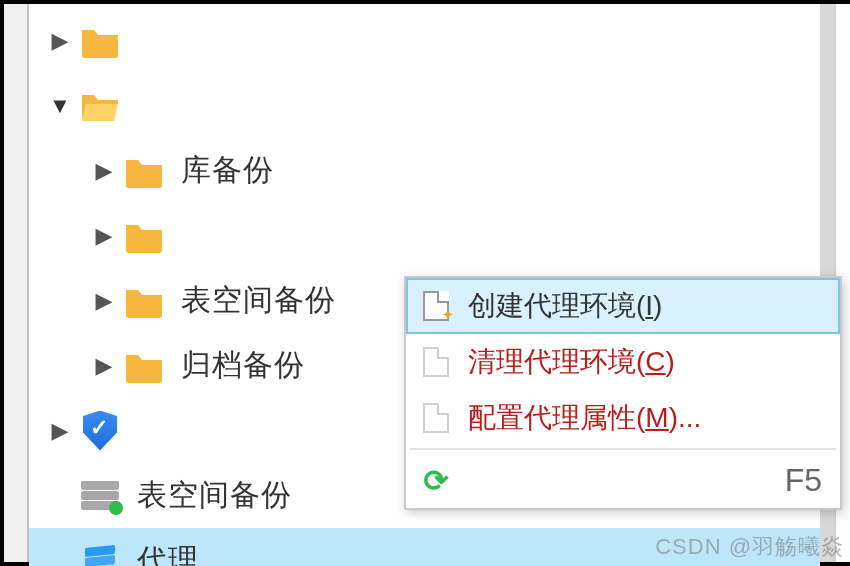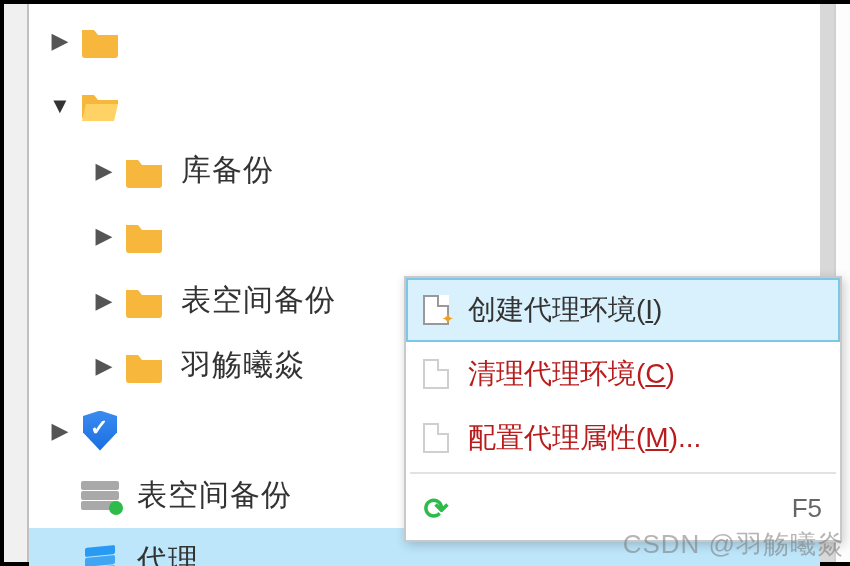--- a/index.html
+++ b/index.html
@@ -21,33 +21,33 @@
 .shield{width:34px;height:40px;background:linear-gradient(#3b8bf0,#1a6fe0);clip-path:polygon(50% 0,100% 14%,100% 55%,50% 100%,0 55%,0 14%);position:relative}
 .shield:after{content:"✓";position:absolute;color:#fff;font-size:22px;left:7px;top:4px;font-weight:bold}
 .serv{width:38px;height:30px;position:relative}
 .serv span{position:absolute;left:0;width:38px;height:9px;background:#a9a9a9;border-radius:2px}
 .serv span:nth-child(1){top:0}.serv span:nth-child(2){top:10px}.serv span:nth-child(3){top:20px}
 .serv:after{content:"";position:absolute;right:-4px;bottom:-4px;width:14px;height:14px;background:#2dbb4a;border-radius:50%}
 .layers{width:38px;height:34px;position:relative}
 .layers span{position:absolute;left:4px;width:30px;height:10px;background:#2196f3;transform:skewY(-6deg) scaleY(.9);border-radius:2px}
 .layers span:nth-child(1){top:2px;opacity:.95}.layers span:nth-child(2){top:12px;opacity:.8}.layers span:nth-child(3){top:22px;opacity:.65}
 .menu{position:absolute;left:404px;top:276px;width:438px;background:#fff;border:2px solid #c9c9c9;box-shadow:2px 3px 10px rgba(0,0,0,.2);font-size:28px}
-.mi{display:flex;align-items:center;height:64px;padding:0 18px 0 14px;color:#333}
+.mi{display:flex;align-items:center;height:56px;padding:0 18px 0 14px;color:#333}
 .mi.hi{background:#d9f1fc;outline:2px solid #7cc7e8;outline-offset:-2px}
 .mi.dis{color:#b91c1c}
 .mi .mic{width:32px;height:32px;margin-right:16px;display:flex;align-items:center;justify-content:center}
 .doc{width:26px;height:30px;border:2px solid #999;position:relative;background:#fff}
 .doc:before{content:"";position:absolute;right:-2px;top:-2px;width:10px;height:10px;background:#fff;border-left:2px solid #999;border-bottom:2px solid #999}
 .doc.star:after{content:"✦";position:absolute;right:-7px;bottom:-5px;font-size:15px;color:#f0a020}
 .mi.dis .doc{border-color:#cfcfcf}.mi.dis .doc:before{border-color:#cfcfcf}
 .ref{color:#2dbb4a;font-size:30px;font-weight:bold}
-.sc{margin-left:auto;color:#666;font-size:26px}
+.sc{margin-left:auto;color:#666;font-size:32px}
 .mi .ml u{text-decoration:underline}
 .sep{height:2px;background:#e2e2e2;margin:2px 4px}
-.wm{position:absolute;right:6px;bottom:4px;color:rgba(120,120,120,.55);font-size:26px;letter-spacing:1px;pointer-events:none}
+.wm{position:absolute;right:6px;bottom:4px;color:rgba(120,120,120,.55);font-size:22px;letter-spacing:1px;pointer-events:none}
 </style>
 </head>
 <body>
 
 <div class="outer">
   <div class="lbar"></div>
   <div class="tree">
 
     <div class="row">
       <span class="arrow">▶</span>
@@ -101,21 +101,21 @@
     </div>
 
     <div class="row">
       <span class="pad1"></span>
       <span class="arrow">▶</span>
       <span class="ic fc">
           <svg viewBox="0 0 40 34">
             <path fill="#f6b73c" d="M2 6h12l4 5h20v20a3 3 0 0 1-3 3H5a3 3 0 0 1-3-3V6z"></path>
           </svg>
         </span>
-      <span class="lbl">羽觞曦焱</span>
+      <span class="lbl">归档备份</span>
     </div>
 
     <div class="row">
       <span class="arrow">▶</span>
       <span class="ic">
           <span class="shield"></span>
         </span>
     </div>
 
     <div class="row">

